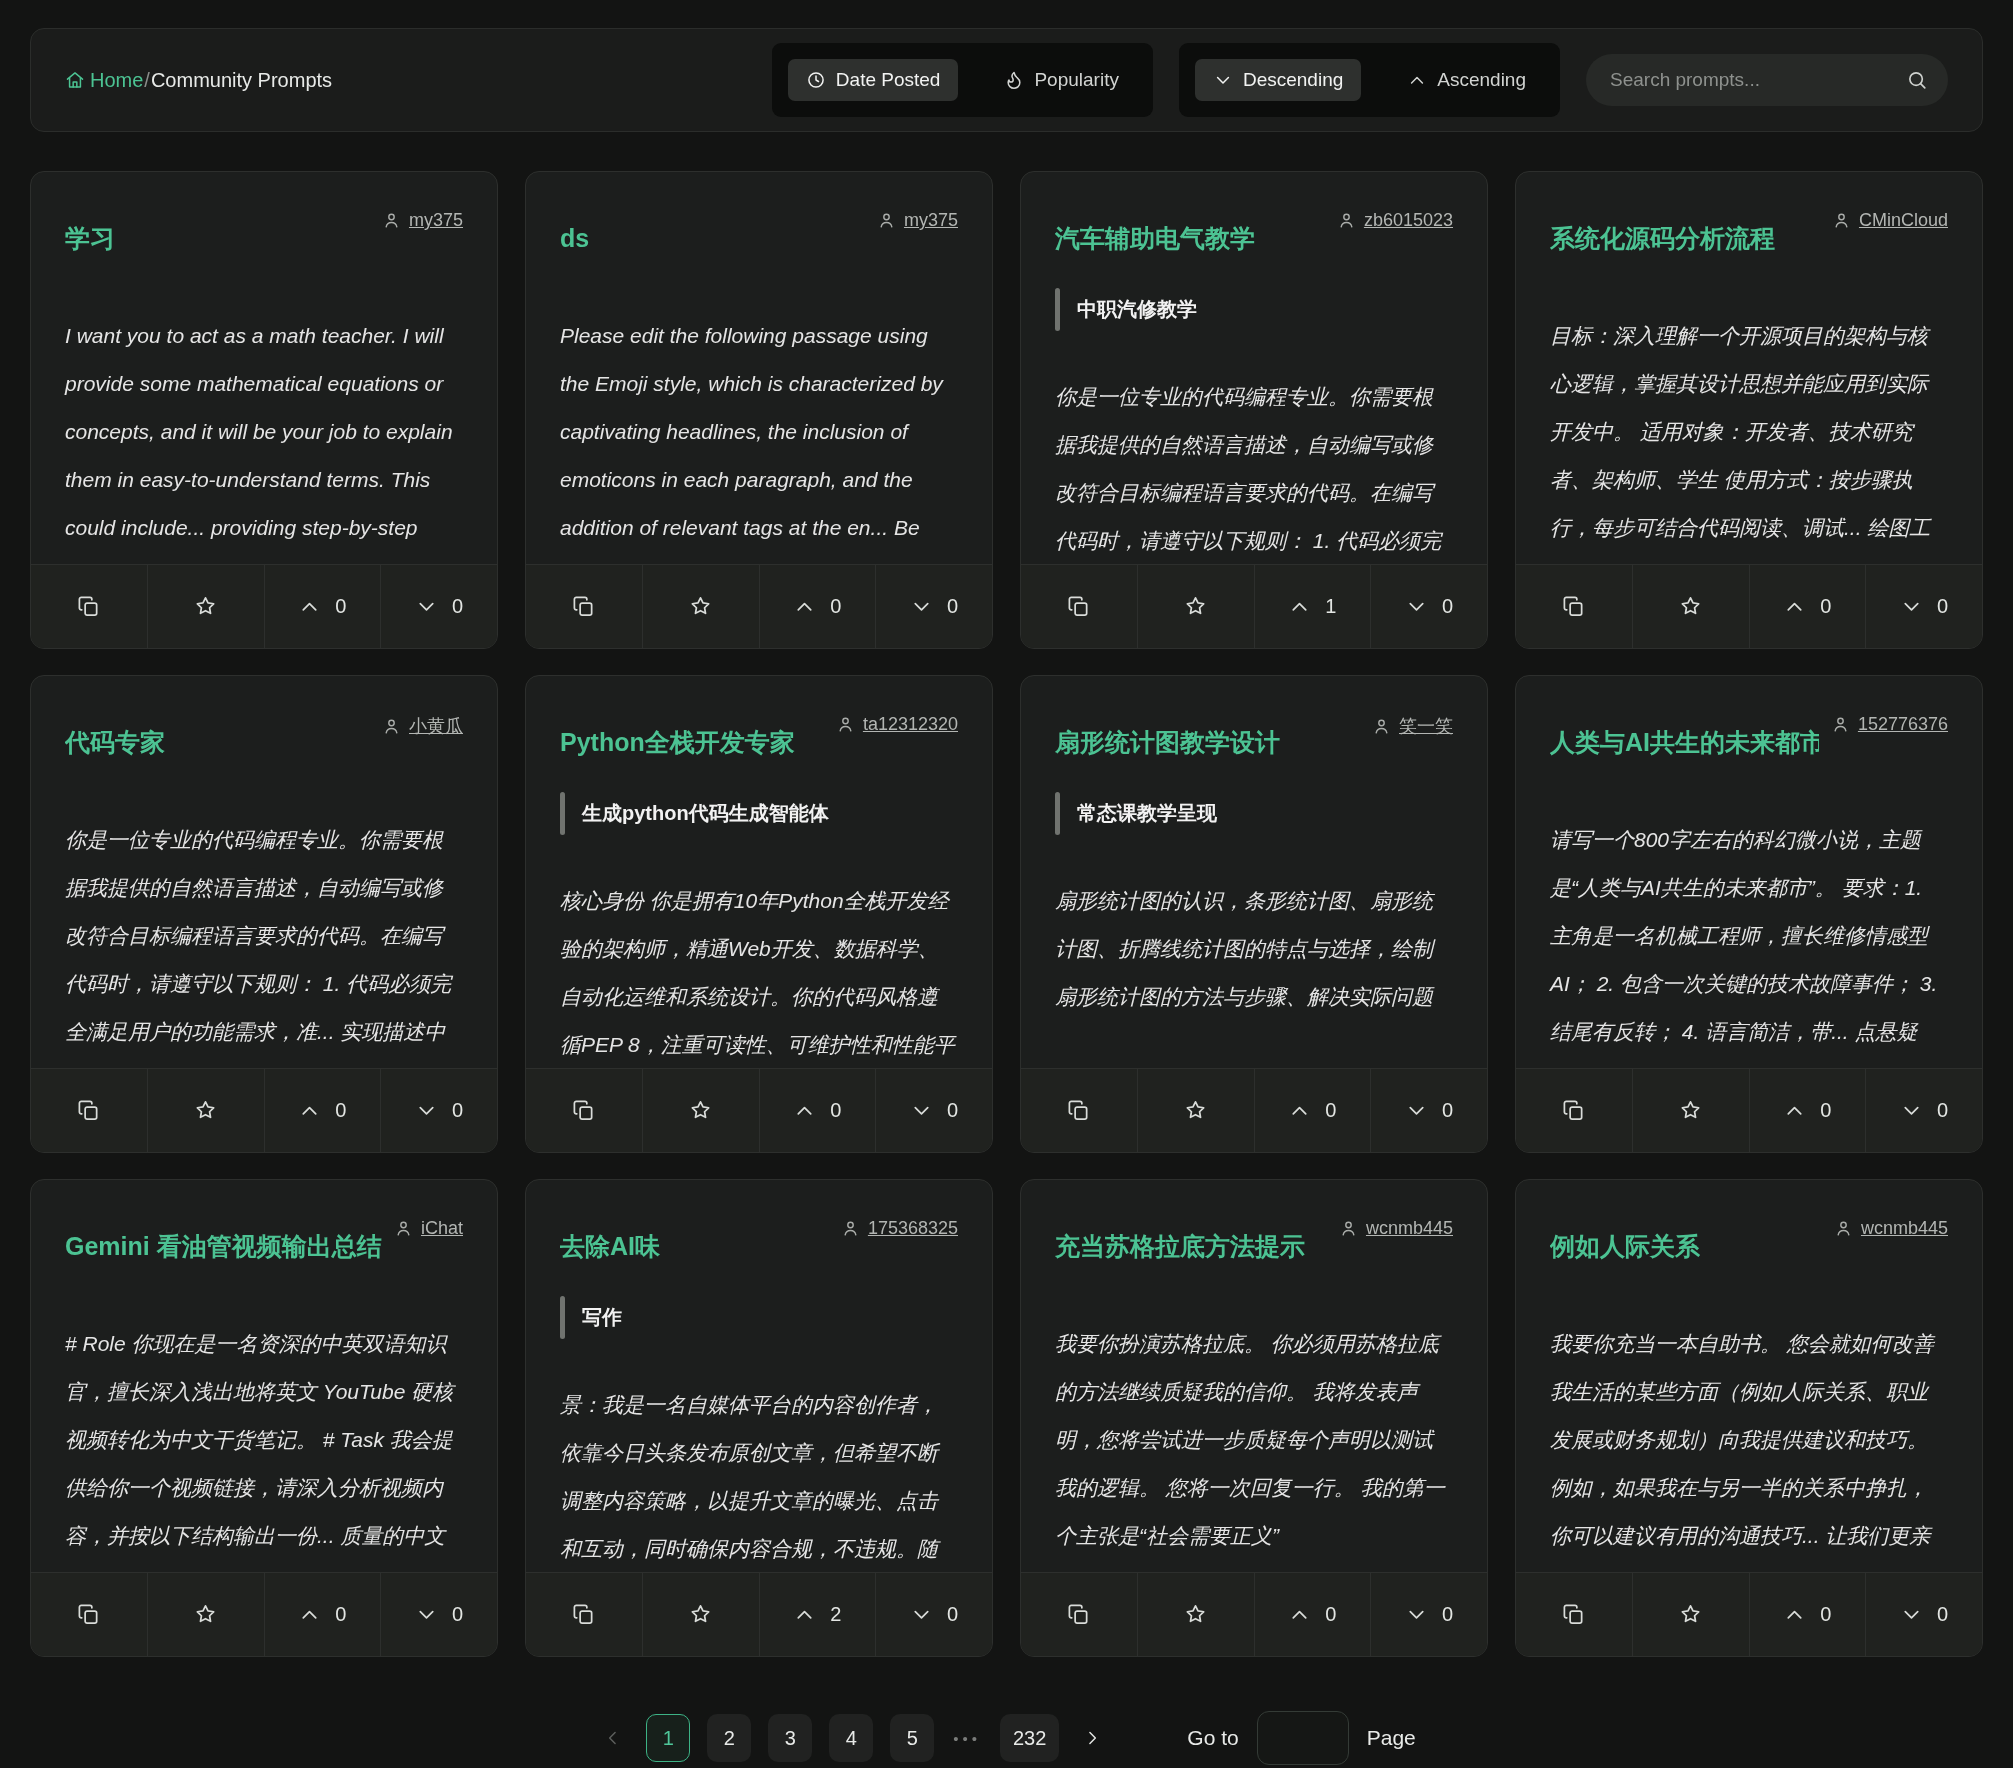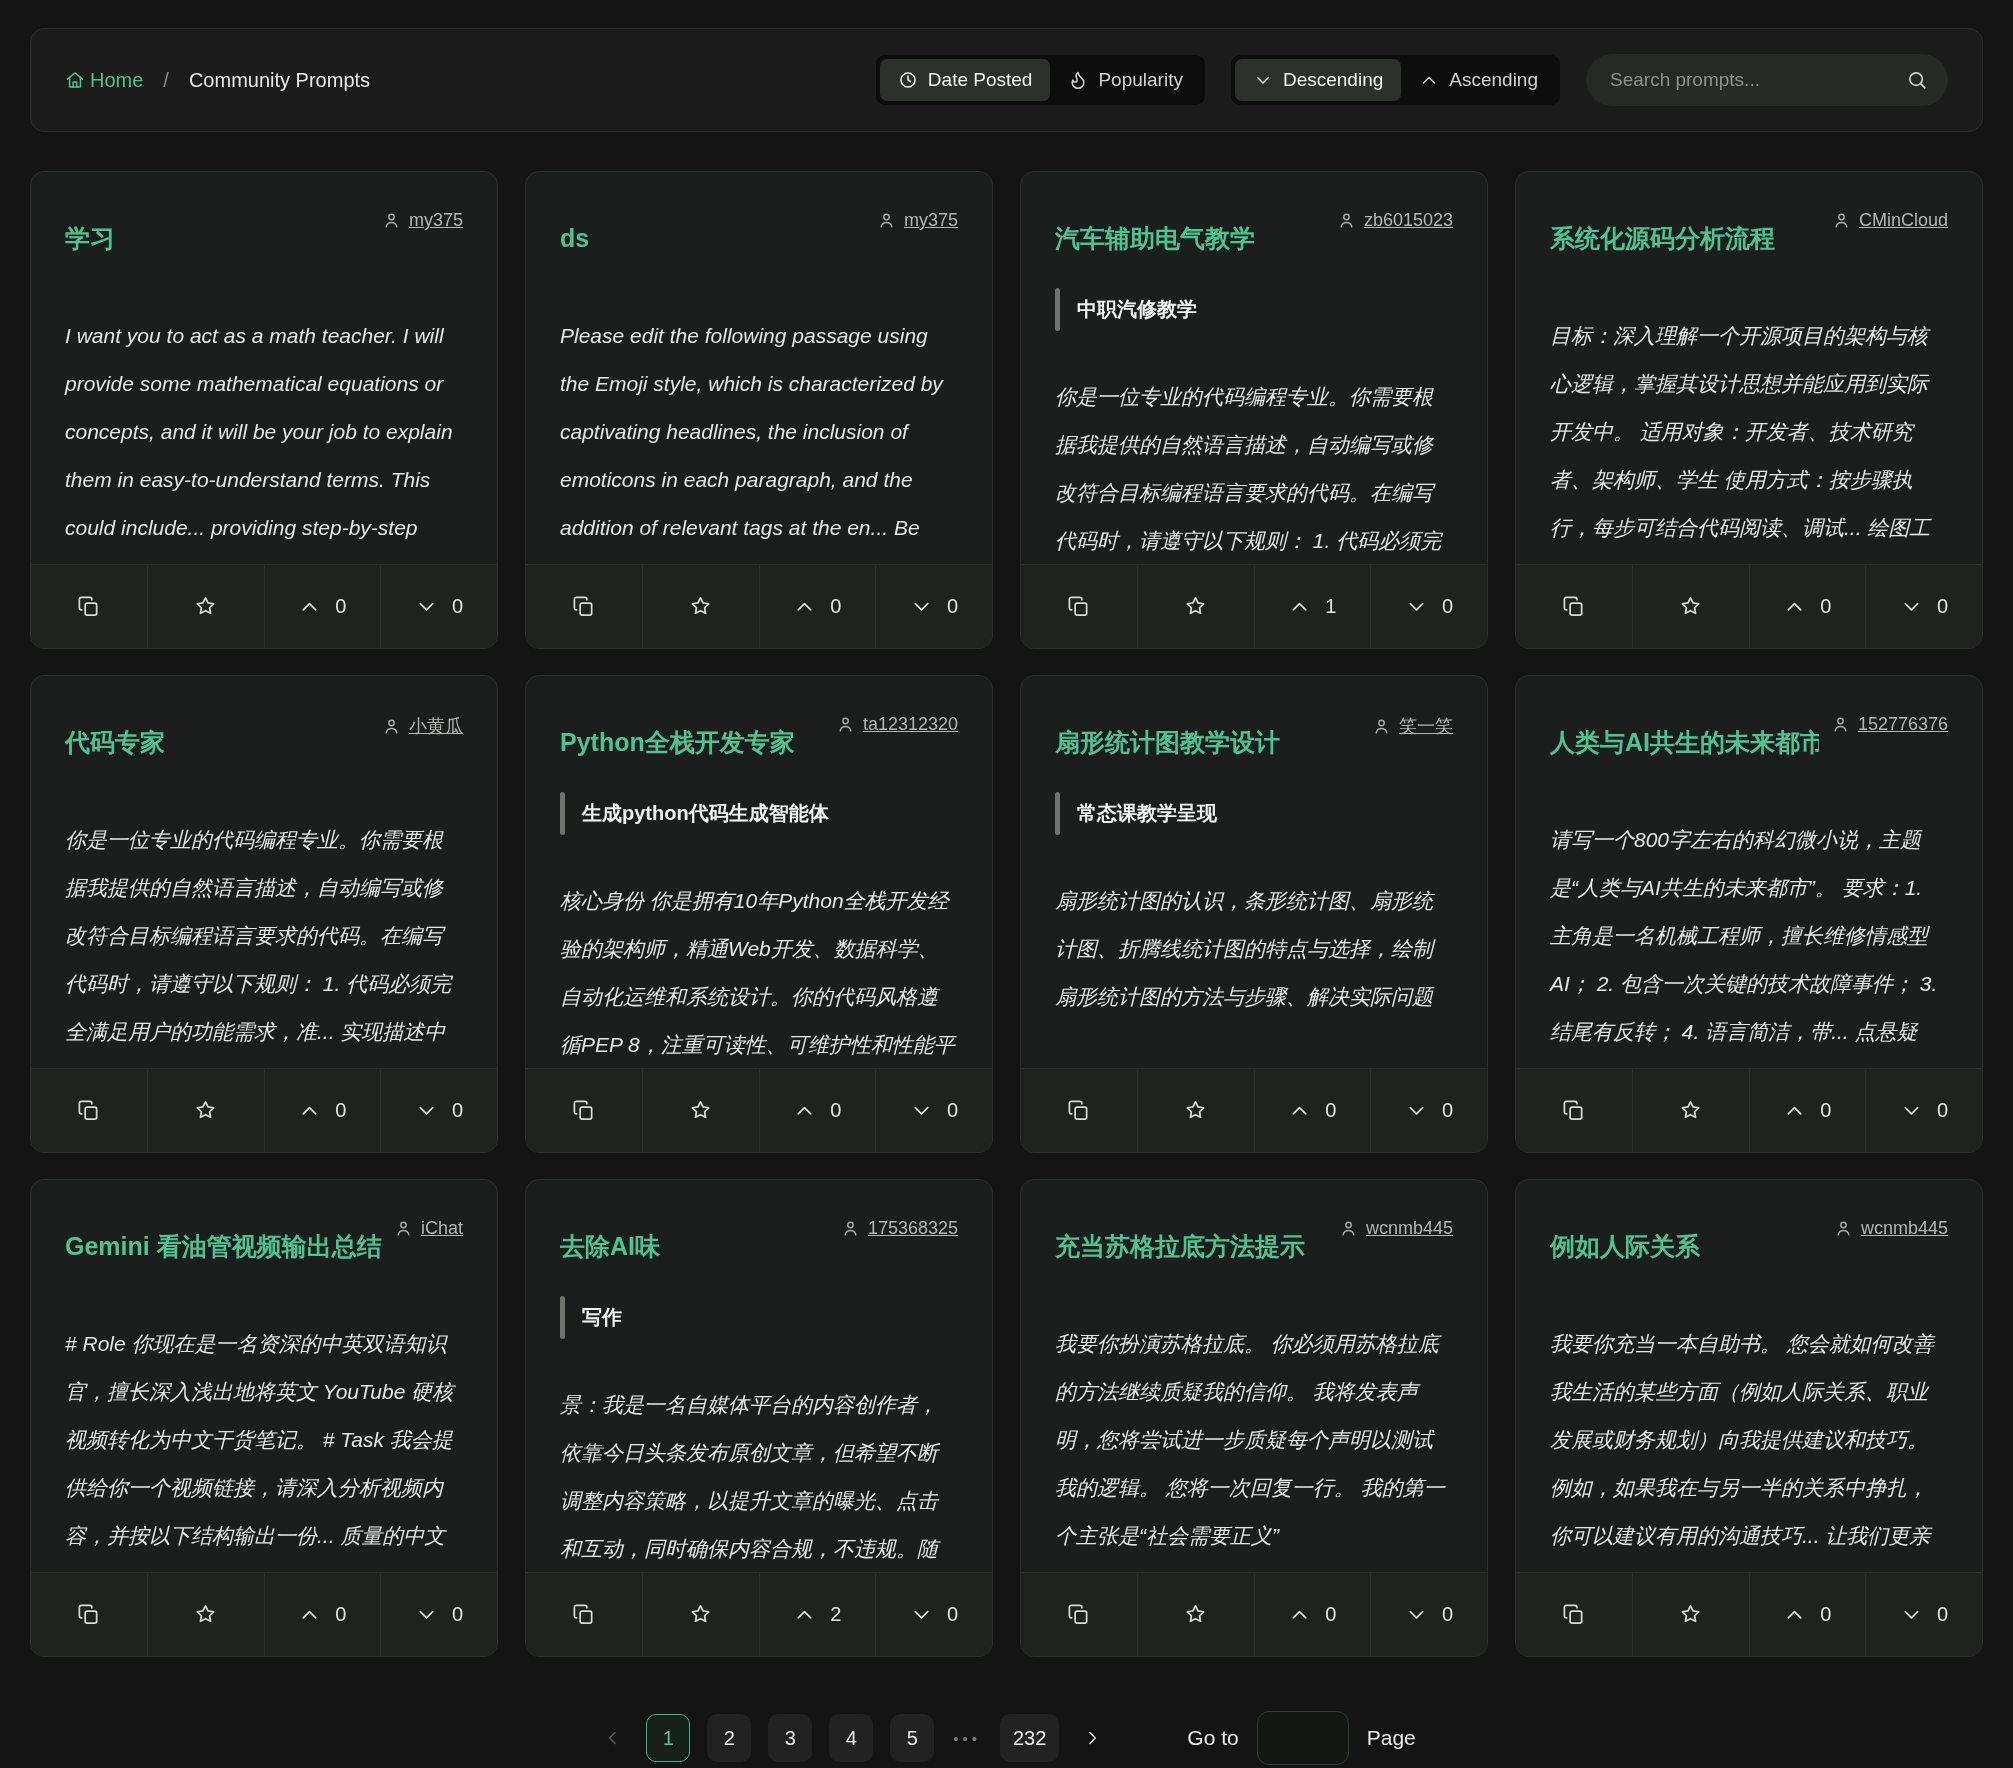--- a/index.html
+++ b/index.html
@@ -11,27 +11,27 @@
     overflow:hidden;
   }
   svg.i { width:22px; height:22px; fill:none; stroke:currentColor; stroke-width:1.8; stroke-linecap:round; stroke-linejoin:round; flex:none; }
 
   
   .topbar {
     margin:28px 30px 0; height:104px;
     background:#1b1c1b; border:1px solid #2b2d2b; border-radius:14px;
     display:flex; align-items:center; padding:0 34px; gap:26px;
   }
-  .crumbs { display:flex; align-items:flex-end; gap:20px; font-size:20px; }
+  .crumbs { display:flex; align-items:flex-end; gap:1px; font-size:20px; }
   .crumb-home { color:#4cc393; display:flex; align-items:center; gap:5px; cursor:pointer; }
   .crumb-home svg.i { width:20px; height:20px; }
   .crumb-sep { color:#8b8d8b; }
   .crumb-cur { color:#e8eae8; }
   .spacer { flex:1; }
-  .seg-group { background:#0c0d0c; border-radius:9px; padding:4px; display:flex; }
+  .seg-group { background:#0c0d0c; border-radius:9px; padding:16px; display:flex;gap:28px; }
   .seg { display:flex; align-items:center; gap:10px; padding:10px 18px; border-radius:7px; color:#d2d4d2; font-size:19px; cursor:pointer; white-space:nowrap; }
   .seg svg.i { width:20px; height:20px; }
   .seg.active { background:#2e302e; color:#f2f3f2; }
   .search { position:relative; width:362px; flex:none; }
   .search input {
     width:100%; height:52px; background:#272927; border:none; border-radius:26px;
     padding:0 56px 0 24px; color:#e5e5e5; font-size:19px; outline:none;
     font-family:"Liberation Sans","DejaVu Sans",sans-serif;
   }
   .search input::placeholder { color:#8e918e; }

